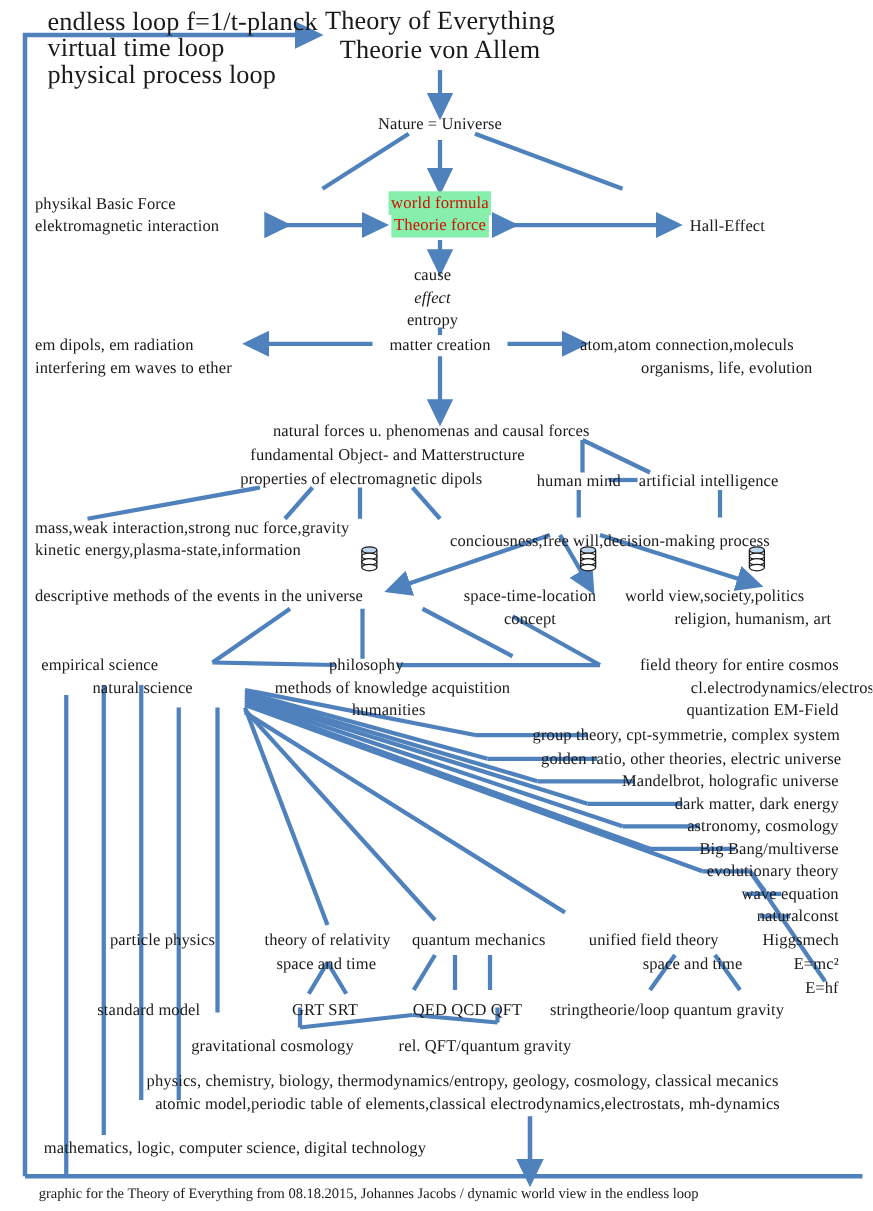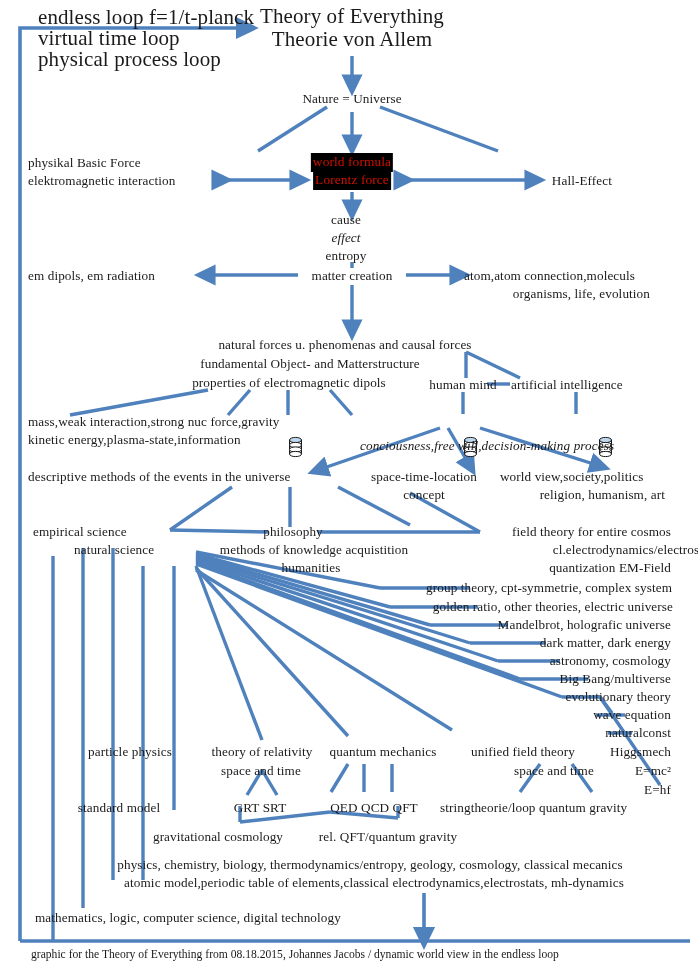--- a/index.html
+++ b/index.html
@@ -26,21 +26,21 @@
     position:absolute;
     white-space:nowrap;
     font-size:13.2px;
     line-height:18.5px;
     letter-spacing:0.1px;
   }
   .node.c{ transform:translateX(-50%); text-align:center; }
   .node.r{ transform:translateX(-100%); text-align:right; }
   .big{ font-size:21px; line-height:21px; }
   .formula{
-    background:#000000;
+    background:#86efac;
     color:#d01000;
     padding:0 2px;
     font-size:13.4px;
     line-height:18.5px;
   }
   .caption{
     position:absolute;
     font-size:11.6px;
     line-height:15px;
     white-space:nowrap;
@@ -185,41 +185,42 @@
   <div class="node big" style="left:38px;top:49px;">physical process loop</div>
 
   <div class="node big c" style="left:352px;top:6px;">Theory of Everything</div>
   <div class="node big c" style="left:352px;top:29px;">Theorie von Allem</div>
 
   <div class="node c" style="left:352px;top:90px;">Nature = Universe</div>
 
   <div class="node" style="left:28px;top:154px;">physikal Basic Force</div>
   <div class="node" style="left:28px;top:172px;">elektromagnetic interaction</div>
   <div class="node c formula" style="left:352px;top:153px;">world formula</div>
-  <div class="node c formula" style="left:352px;top:171px;">Lorentz force</div>
+  <div class="node c formula" style="left:352px;top:171px;">Theorie force</div>
   <div class="node r" style="left:612px;top:172px;">Hall-Effect</div>
 
   <div class="node c" style="left:346px;top:211px;">cause</div>
   <div class="node c" style="left:346px;top:229px;font-style:italic;">effect</div>
   <div class="node c" style="left:346px;top:247px;">entropy</div>
 
   <div class="node" style="left:28px;top:267px;">em dipols, em radiation</div>
+  <div class="node" style="left:28px;top:285px;">interfering em waves to ether</div>
   <div class="node c" style="left:352px;top:267px;">matter creation</div>
   <div class="node" style="left:464px;top:267px;">atom,atom connection,moleculs</div>
   <div class="node r" style="left:650px;top:285px;">organisms, life, evolution</div>
 
   <div class="node c" style="left:345px;top:336px;">natural forces u. phenomenas and causal forces</div>
   <div class="node c" style="left:310px;top:355px;">fundamental Object- and Matterstructure</div>
   <div class="node c" style="left:289px;top:374px;">properties of electromagnetic dipols</div>
   <div class="node c" style="left:463px;top:376px;">human mind</div>
   <div class="node" style="left:511px;top:376px;">artificial intelligence</div>
 
   <div class="node" style="left:28px;top:413px;">mass,weak interaction,strong nuc force,gravity</div>
   <div class="node" style="left:28px;top:431px;">kinetic energy,plasma-state,information</div>
-  <div class="node" style="left:360px;top:437px;font-style:italic;">conciousness,free will,decision-making process</div>
+  <div class="node" style="left:360px;top:424px;">conciousness,free will,decision-making process</div>
 
   <div class="node" style="left:28px;top:468px;">descriptive methods of the events in the universe</div>
   <div class="node c" style="left:424px;top:468px;">space-time-location</div>
   <div class="node c" style="left:424px;top:486px;">concept</div>
   <div class="node" style="left:500px;top:468px;">world view,society,politics</div>
   <div class="node r" style="left:665px;top:486px;">religion, humanism, art</div>
 
   <div class="node" style="left:33px;top:523px;">empirical science</div>
   <div class="node" style="left:74px;top:541px;">natural science</div>
   <div class="node c" style="left:293px;top:523px;">philosophy</div>

